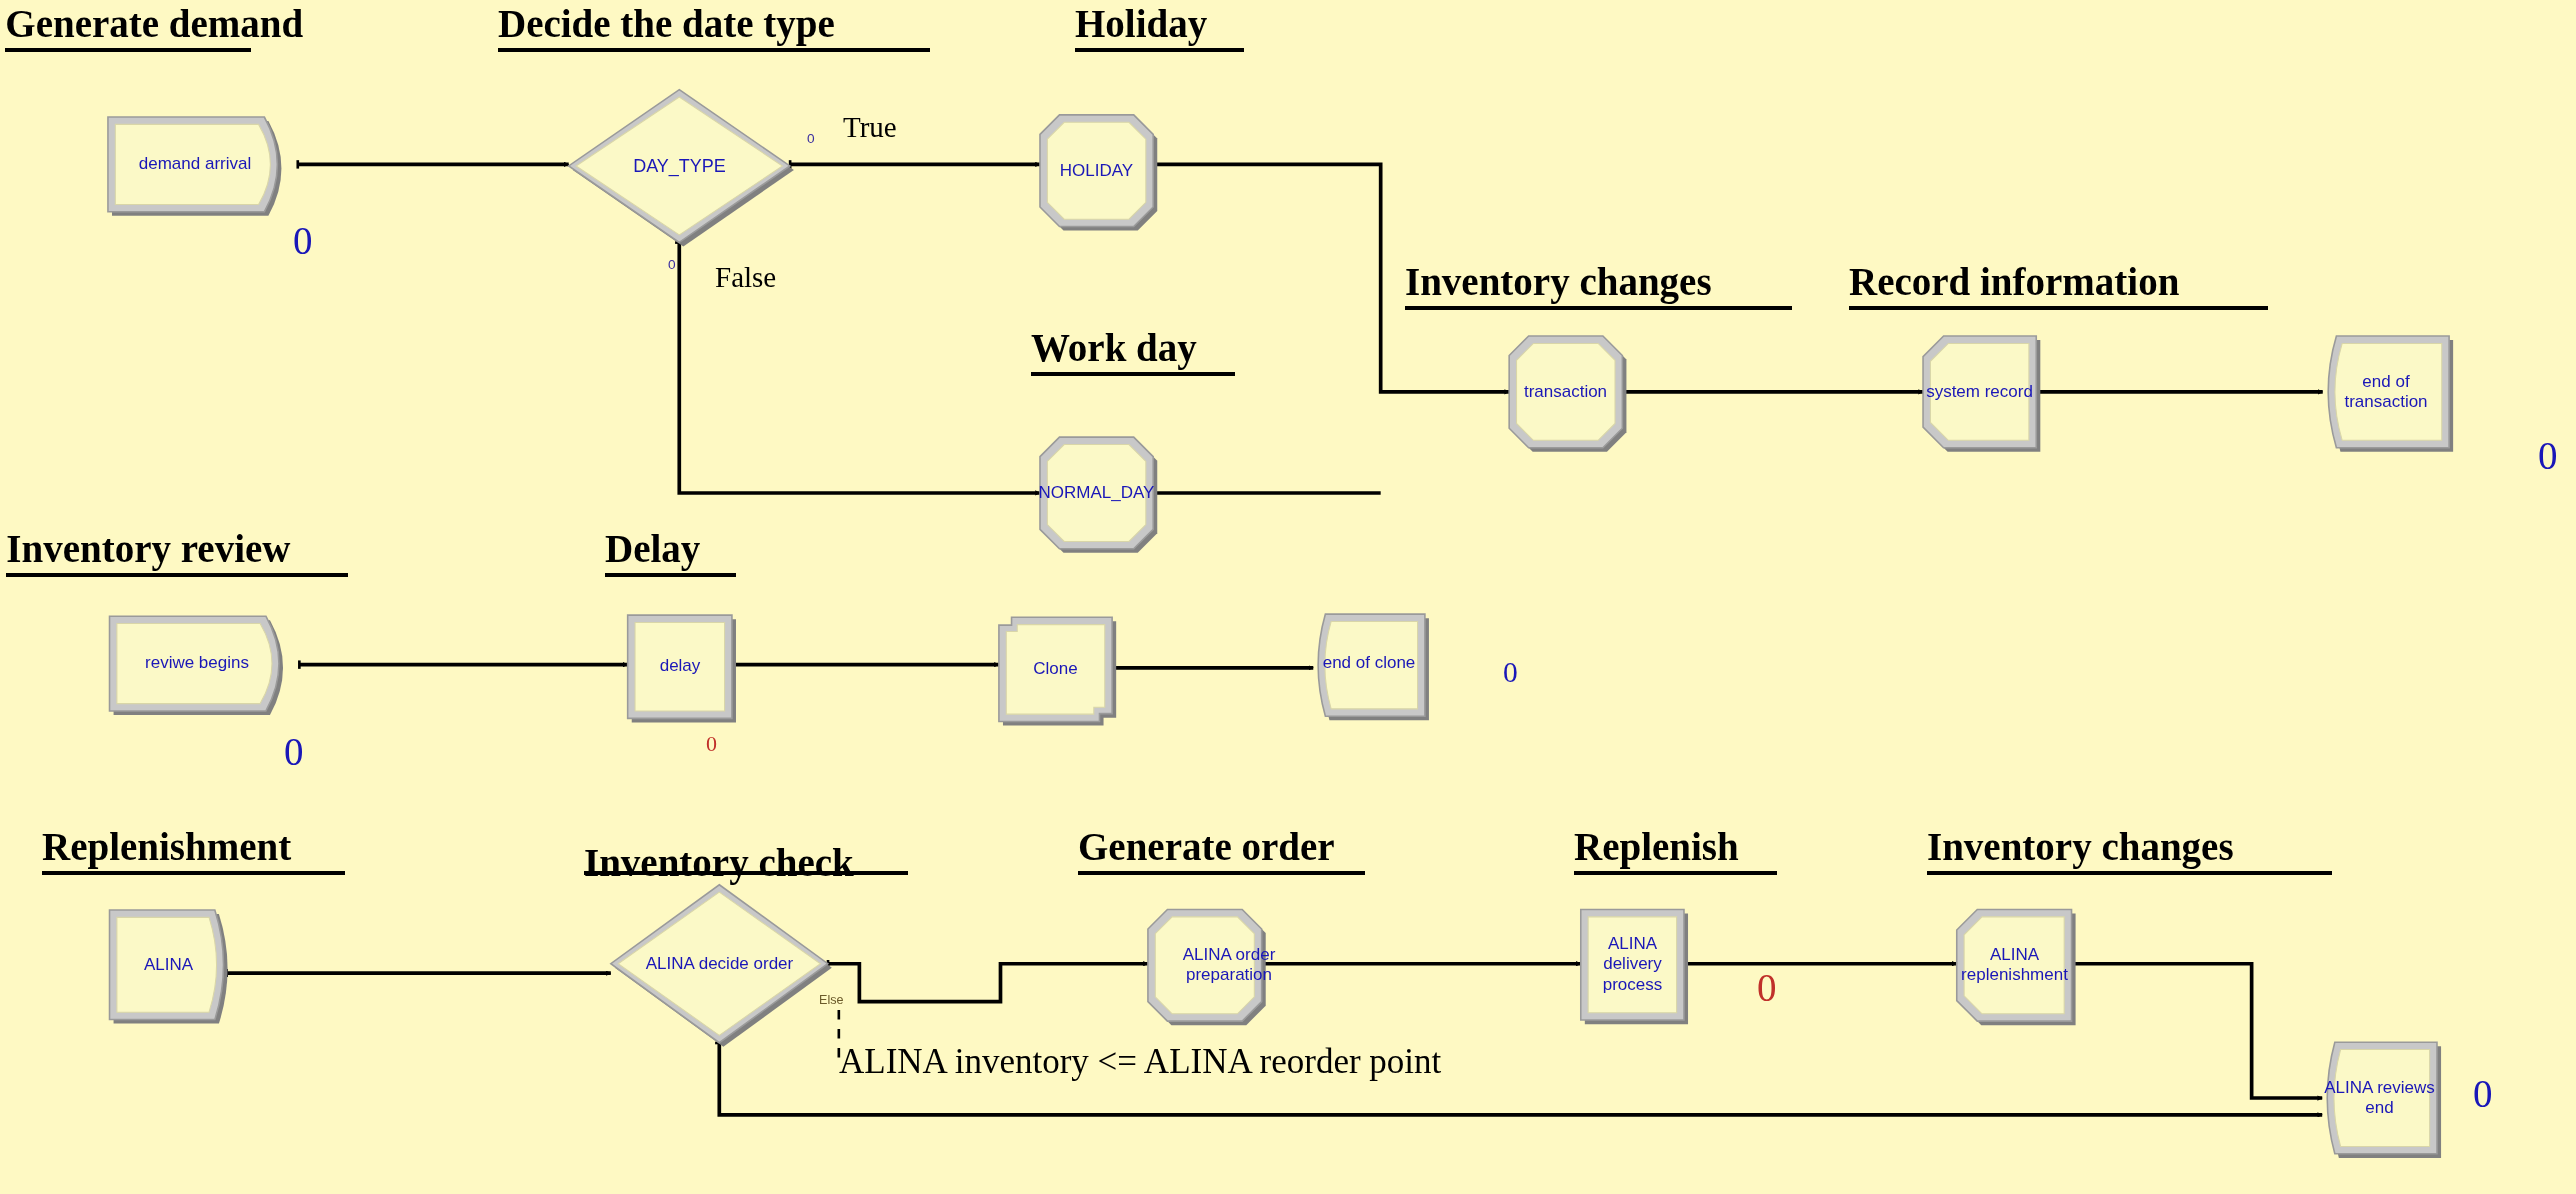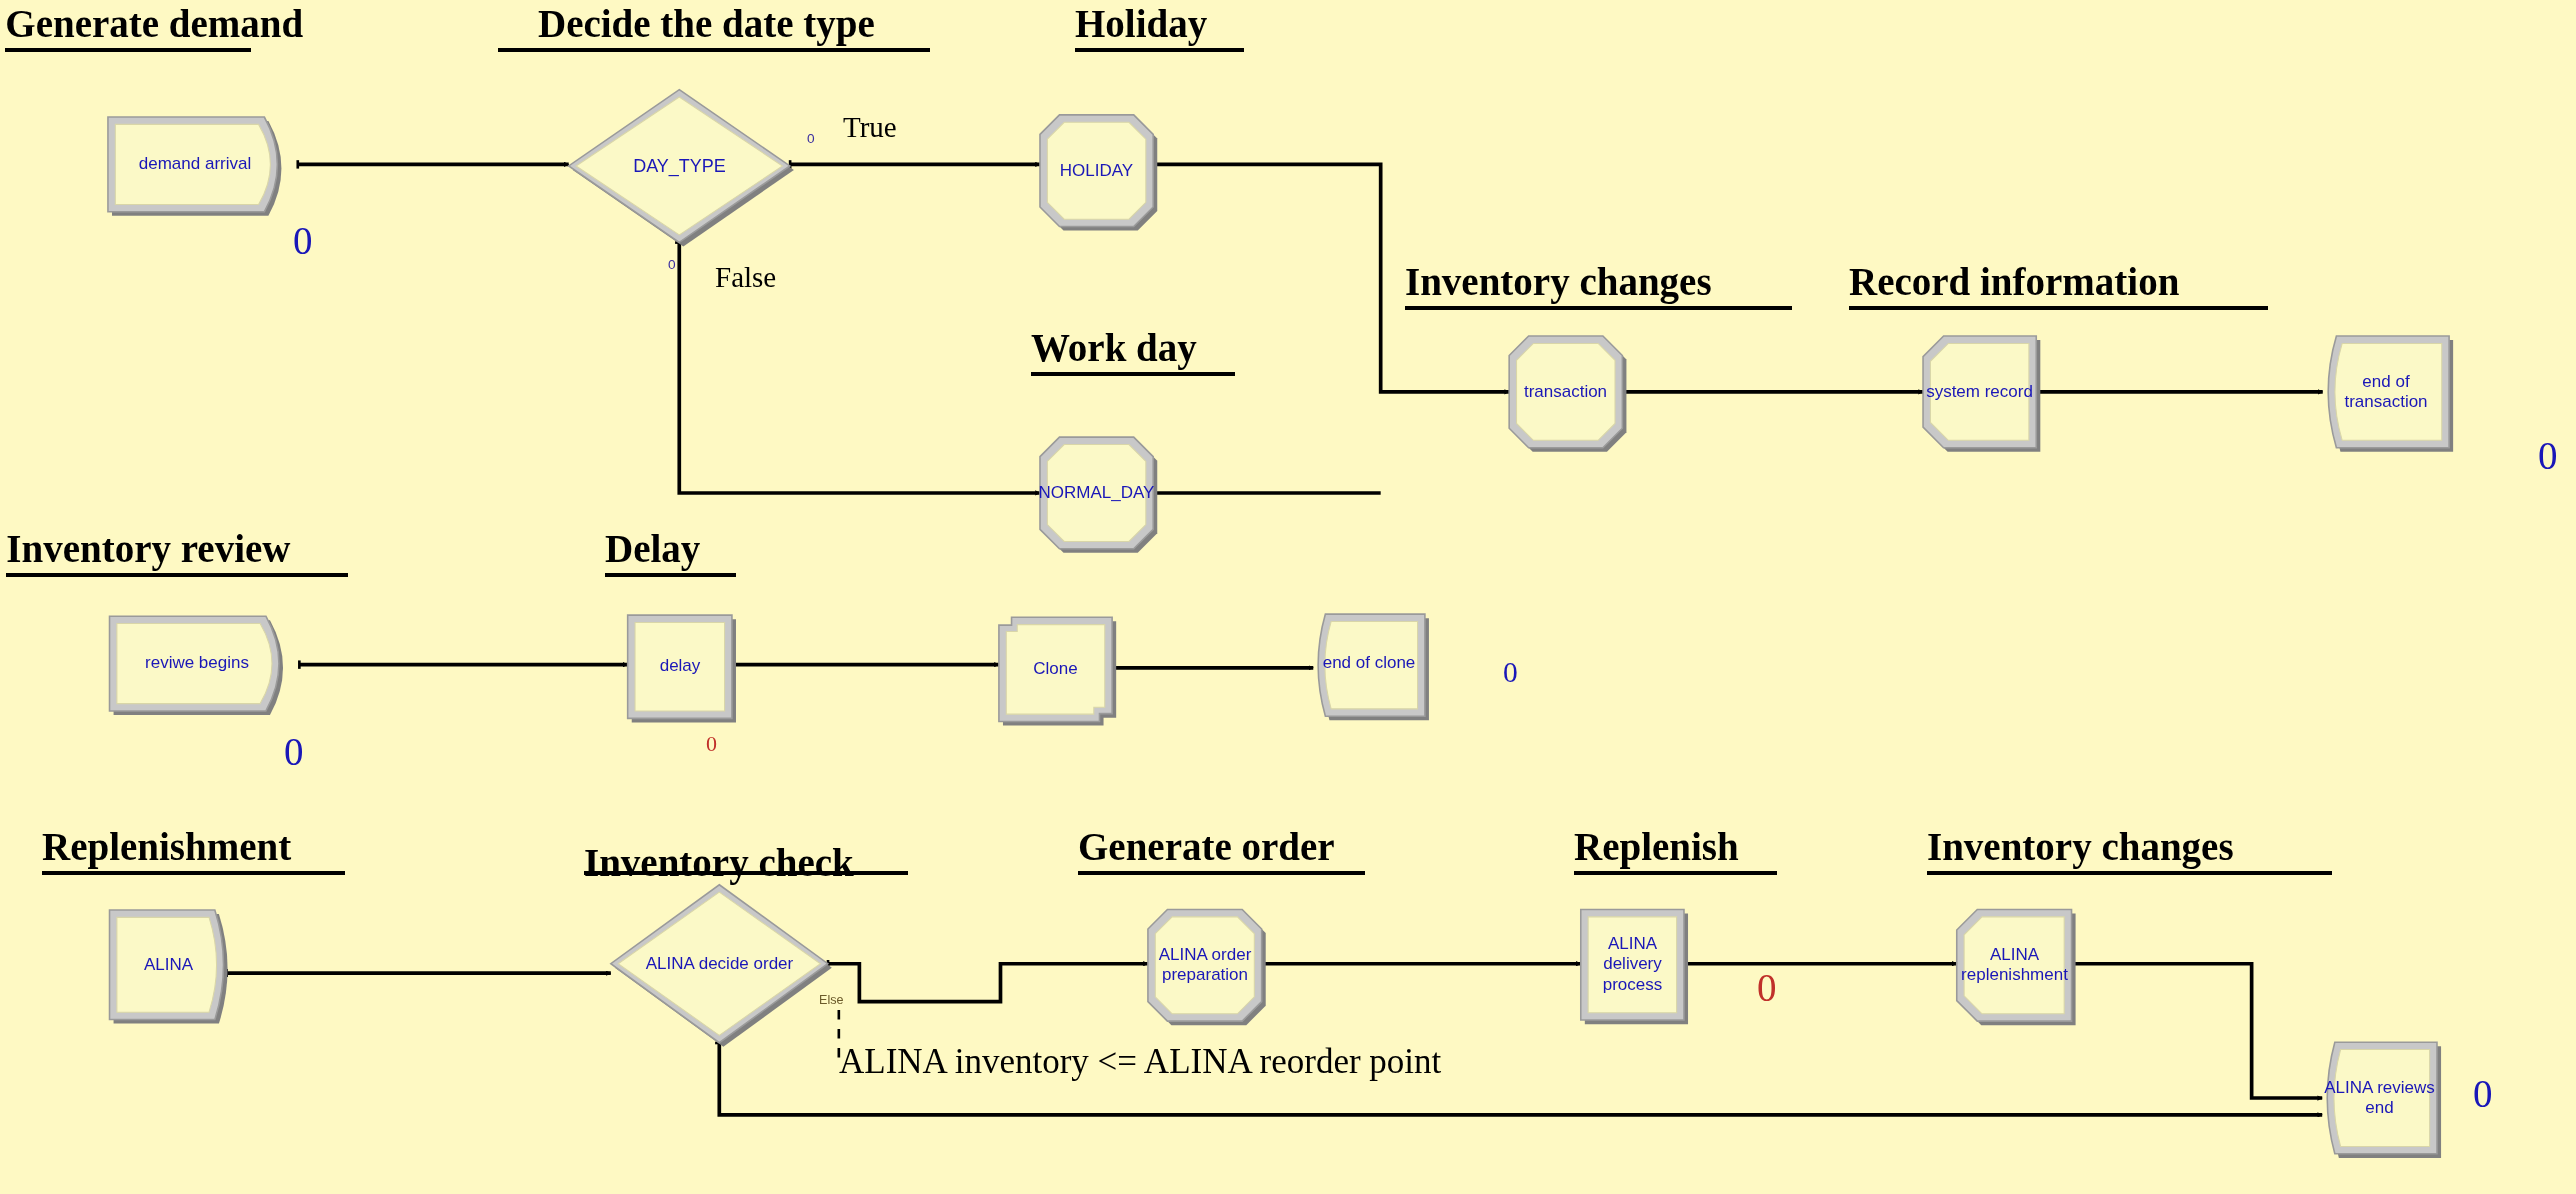--- a/index.html
+++ b/index.html
@@ -190,21 +190,21 @@
           <path d="M4441.7,1986.7 L4635.7,1986.7 L4635.7,2198.7 L4441.7,2198.7 Q4412.9,2092.7 4441.7,1986.7 Z" fill="#808080" stroke="none"></path>
           <path d="M4434,1979 L4628,1979 L4628,2191 L4434,2191 Q4405.2,2085 4434,1979 Z" fill="#c8c8c8" stroke="#9a9a9a" stroke-width="3"></path>
           <path d="M4445,1993 L4614,1993 L4614,2177 L4445,2177 Q4419.8,2085 4445,1993 Z" fill="#fbf9c7" stroke="#d9d6a8" stroke-width="2"></path>
         </g>
       </g>
   </svg>
 
   <div id="sections">
       <div class="sec-title" style="left: 5.3px; top: 4.2px;">Generate demand</div>
       <div class="sec-rule" style="left: 5.3px; top: 48px; width: 246px;"></div>
-      <div class="sec-title" style="left: 498px; top: 4.2px; margin-left: 40px;">Decide the date type</div>
+      <div class="sec-title" style="left: 498px; top: 4.2px;">Decide the date type</div>
       <div class="sec-rule" style="left: 498px; top: 48px; width: 432px;"></div>
       <div class="sec-title" style="left: 1075px; top: 4.2px;">Holiday</div>
       <div class="sec-rule" style="left: 1075px; top: 48px; width: 169px;"></div>
       <div class="sec-title" style="left: 1405px; top: 262px;">Inventory changes</div>
       <div class="sec-rule" style="left: 1405px; top: 306px; width: 387px;"></div>
       <div class="sec-title" style="left: 1849px; top: 262px;">Record information</div>
       <div class="sec-rule" style="left: 1849px; top: 306px; width: 419px;"></div>
       <div class="sec-title" style="left: 1031px; top: 328px;">Work day</div>
       <div class="sec-rule" style="left: 1031px; top: 372px; width: 204px;"></div>
       <div class="sec-title" style="left: 6.3px; top: 529px;">Inventory review</div>
@@ -244,21 +244,21 @@
       <div class="node-label" style="left: 1040px; top: 437px; width: 113px; height: 112px; font-size: 17px; color: rgb(26, 23, 184);">NORMAL_DAY</div>
       <div class="node-label" style="left: 1509px; top: 336px; width: 113px; height: 112px; font-size: 17px; color: rgb(26, 23, 184);">transaction</div>
       <div class="node-label" style="left: 1923px; top: 336px; width: 113px; height: 112px; font-size: 17px; color: rgb(26, 23, 184); text-align: center;">system record</div>
       <div class="node-label" style="left: 2323px; top: 336px; width: 126px; height: 112px; font-size: 17px; color: rgb(26, 23, 184);">end of transaction</div>
       <div class="node-label" style="left: 110px; top: 616px; width: 174px; height: 95px; font-size: 17px; color: rgb(26, 23, 184);">reviwe begins</div>
       <div class="node-label" style="left: 628px; top: 615px; width: 104px; height: 103px; font-size: 17px; color: rgb(26, 23, 184);">delay</div>
       <div class="node-label" style="left: 999px; top: 617px; width: 113px; height: 104px; font-size: 17px; color: rgb(26, 23, 184);">Clone</div>
       <div class="node-label" style="left: 1313px; top: 614px; width: 112px; height: 98px; font-size: 17px; color: rgb(26, 23, 184);">end of clone</div>
       <div class="node-label" style="left: 110px; top: 910px; width: 117px; height: 110px; font-size: 17px; color: rgb(26, 23, 184);">ALINA</div>
       <div class="node-label" style="left: 611px; top: 885px; width: 217px; height: 158px; font-size: 17px; color: rgb(26, 23, 184);">ALINA decide order</div>
-      <div class="node-label" style="left: 1148px; top: 909px; width: 114px; height: 112px; font-size: 17px; color: rgb(26, 23, 184);">ALINA order
+      <div class="node-label" style="left: 1148px; top: 909px; width: 114px; height: 112px; font-size: 17px; color: rgb(26, 23, 184); padding-left: 24px;">ALINA order
 preparation</div>
       <div class="node-label" style="left: 1581px; top: 909px; width: 103px; height: 111px; font-size: 17px; color: rgb(26, 23, 184);">ALINA delivery
 process</div>
       <div class="node-label" style="left: 1957px; top: 909px; width: 115px; height: 112px; font-size: 17px; color: rgb(26, 23, 184);">ALINA
 replenishment</div>
       <div class="node-label" style="left: 2322px; top: 1042px; width: 115px; height: 112px; font-size: 17px; color: rgb(26, 23, 184);">ALINA reviews
 end</div>
     </div>
 </div>
 

